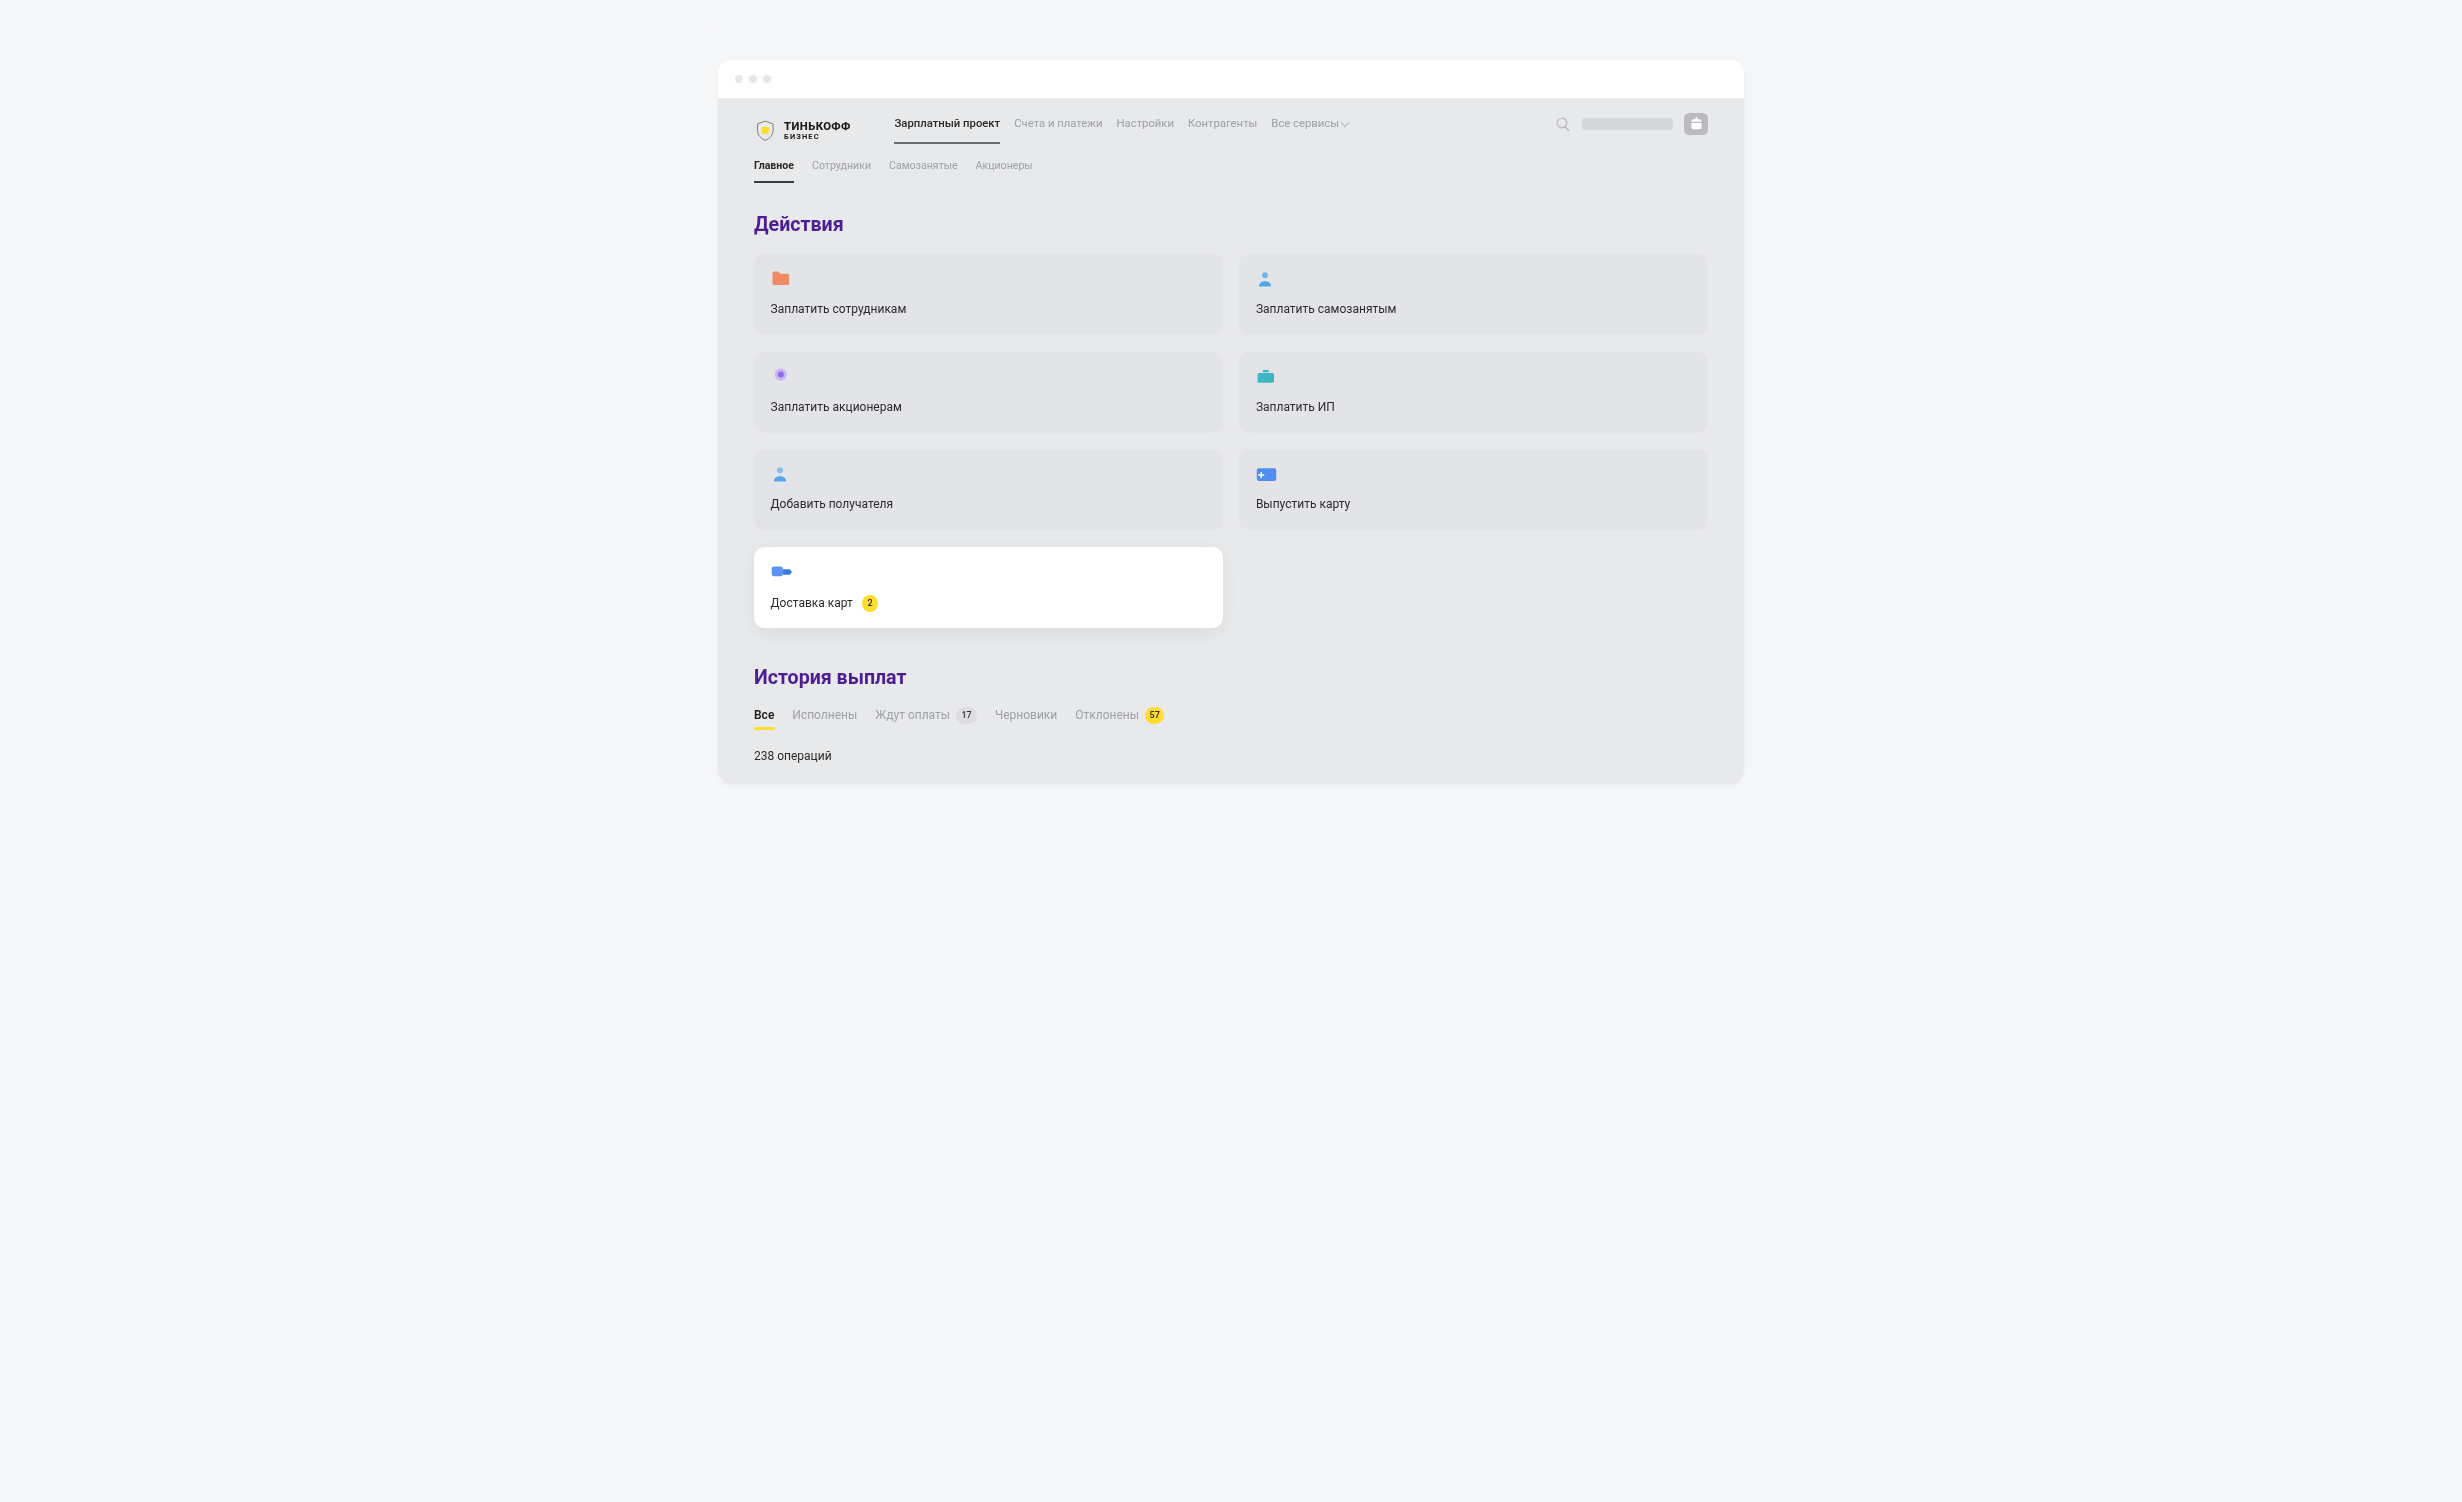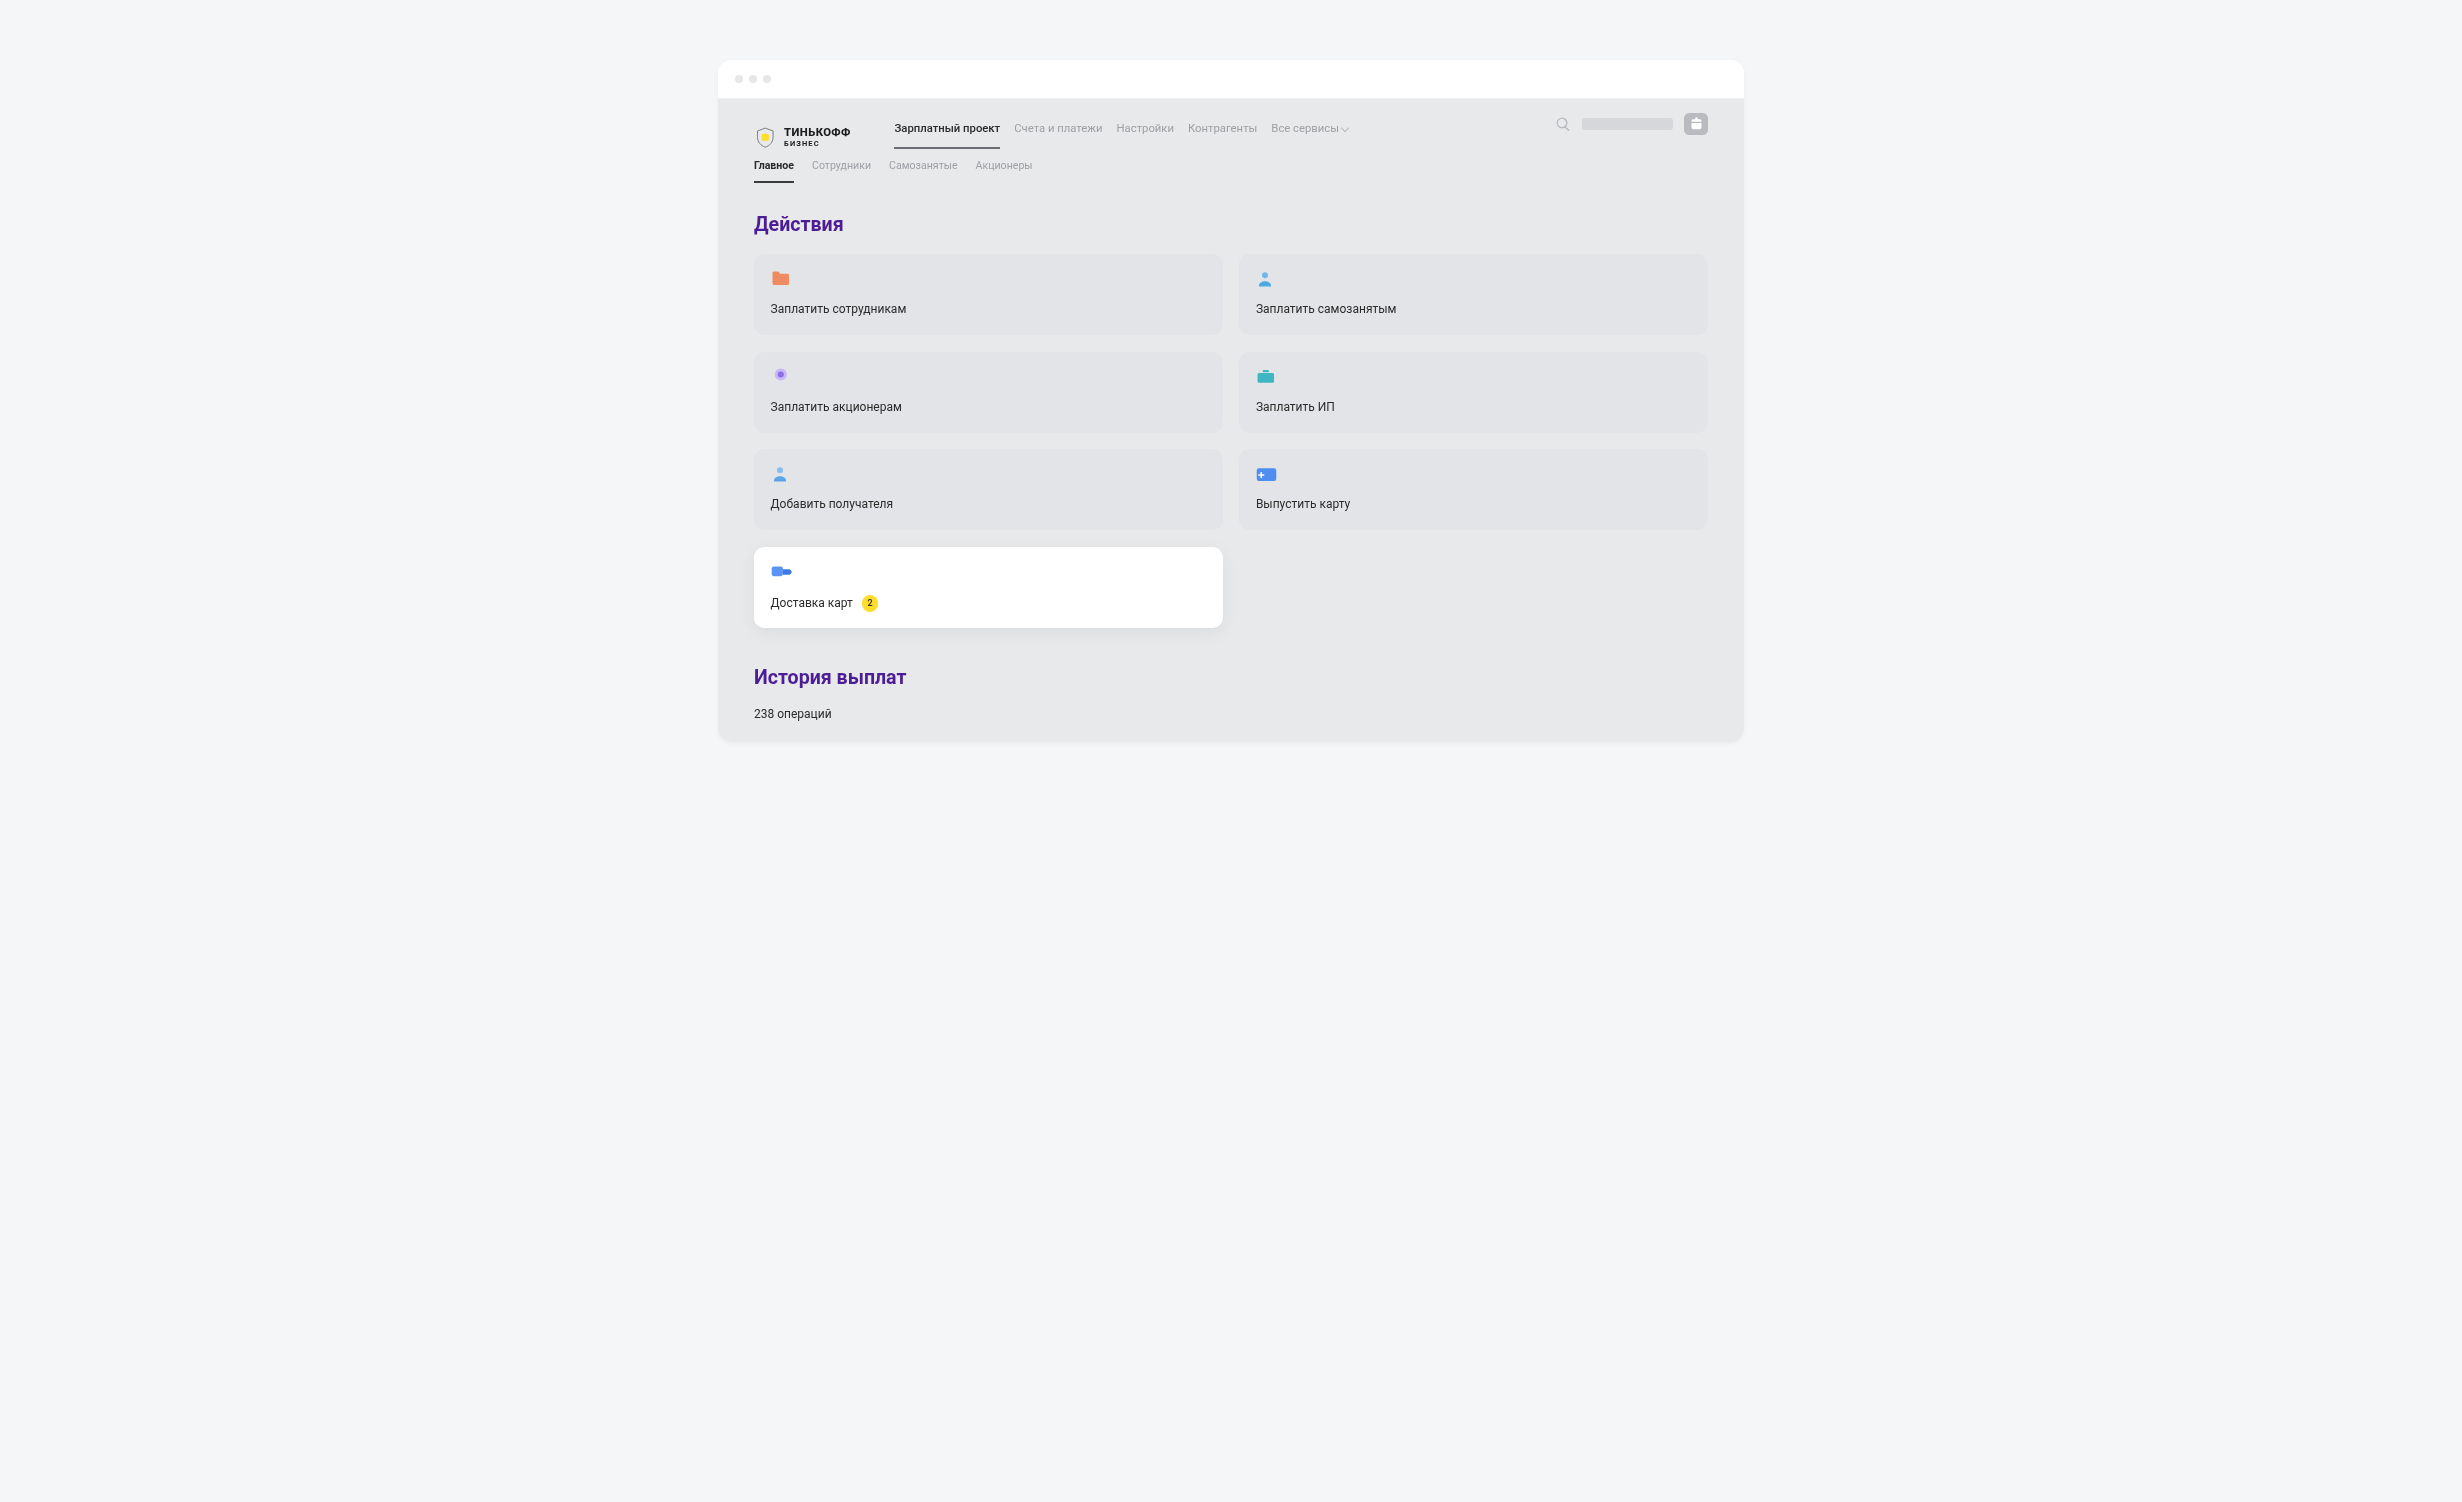--- a/index.html
+++ b/index.html
@@ -30,21 +30,21 @@
     border-bottom: 0.8px solid #f0f0f0;
   }
   .dots { display: flex; gap: 6px; }
   .dot { width: 8.3px; height: 8.3px; border-radius: 50%; background: #e6e7e9; }
   .app {
     background: #e8e9eb;
     padding: 0 0 0 0;
   }
   .topbar {
     display: flex;
-    align-items: flex-end;
+    align-items: center;
     padding: 13.6px 36px 0 36px;
     gap: 21px;
     position: relative;
   }
   .logo {
     display: flex;
     align-items: center;
     gap: 7.5px;
     margin-right: 22.6px;
   }
@@ -341,19 +341,38 @@
                 </svg>
               </div>
               <div class="card-label-row">
                 <span class="card-label">Доставка карт</span>
                 <span class="badge-yellow">2</span>
               </div>
             </div>
           </div>
 
         <div class="section-title">История выплат</div>
+        <div class="history-tabs" id="history-tabs">
+            <div class="history-tab active">
+              <span>Все</span>
+            </div>
+            <div class="history-tab">
+              <span>Исполнены</span>
+            </div>
+            <div class="history-tab">
+              <span>Ждут оплаты</span>
+              <span class="badge-gray">17</span>
+            </div>
+            <div class="history-tab">
+              <span>Черновики</span>
+            </div>
+            <div class="history-tab">
+              <span>Отклонены</span>
+              <span class="badge-yellow">57</span>
+            </div>
+          </div>
         <div class="ops-count">238 операций</div>
       </div>
 
     </div>
   </div>
 </div>
 
 
 </body></html>

